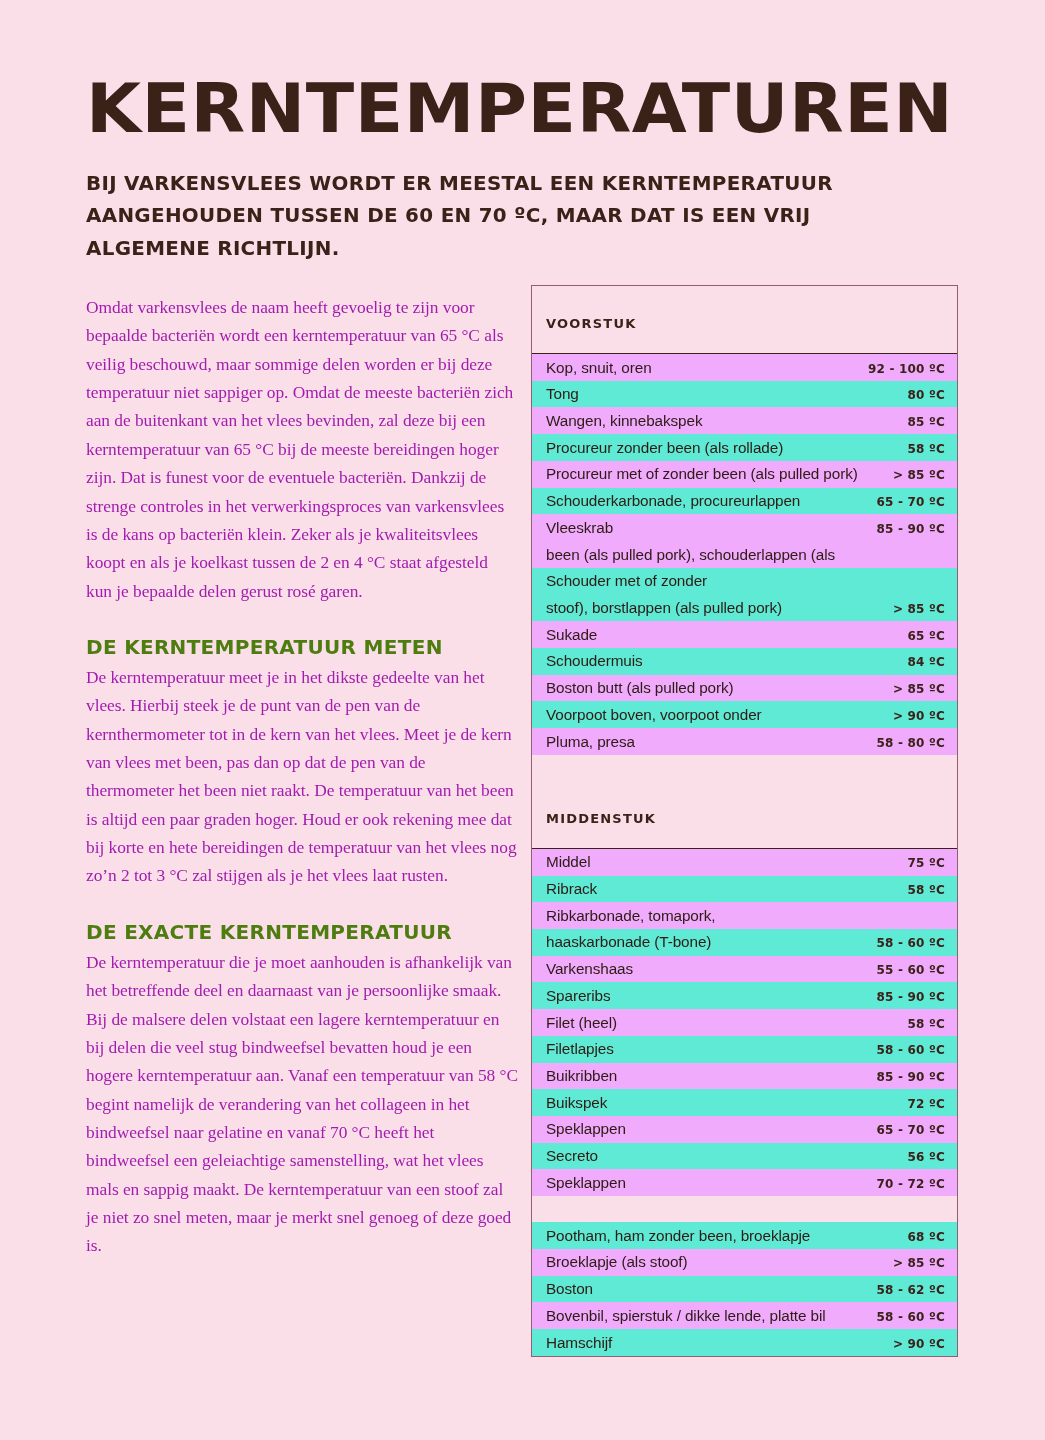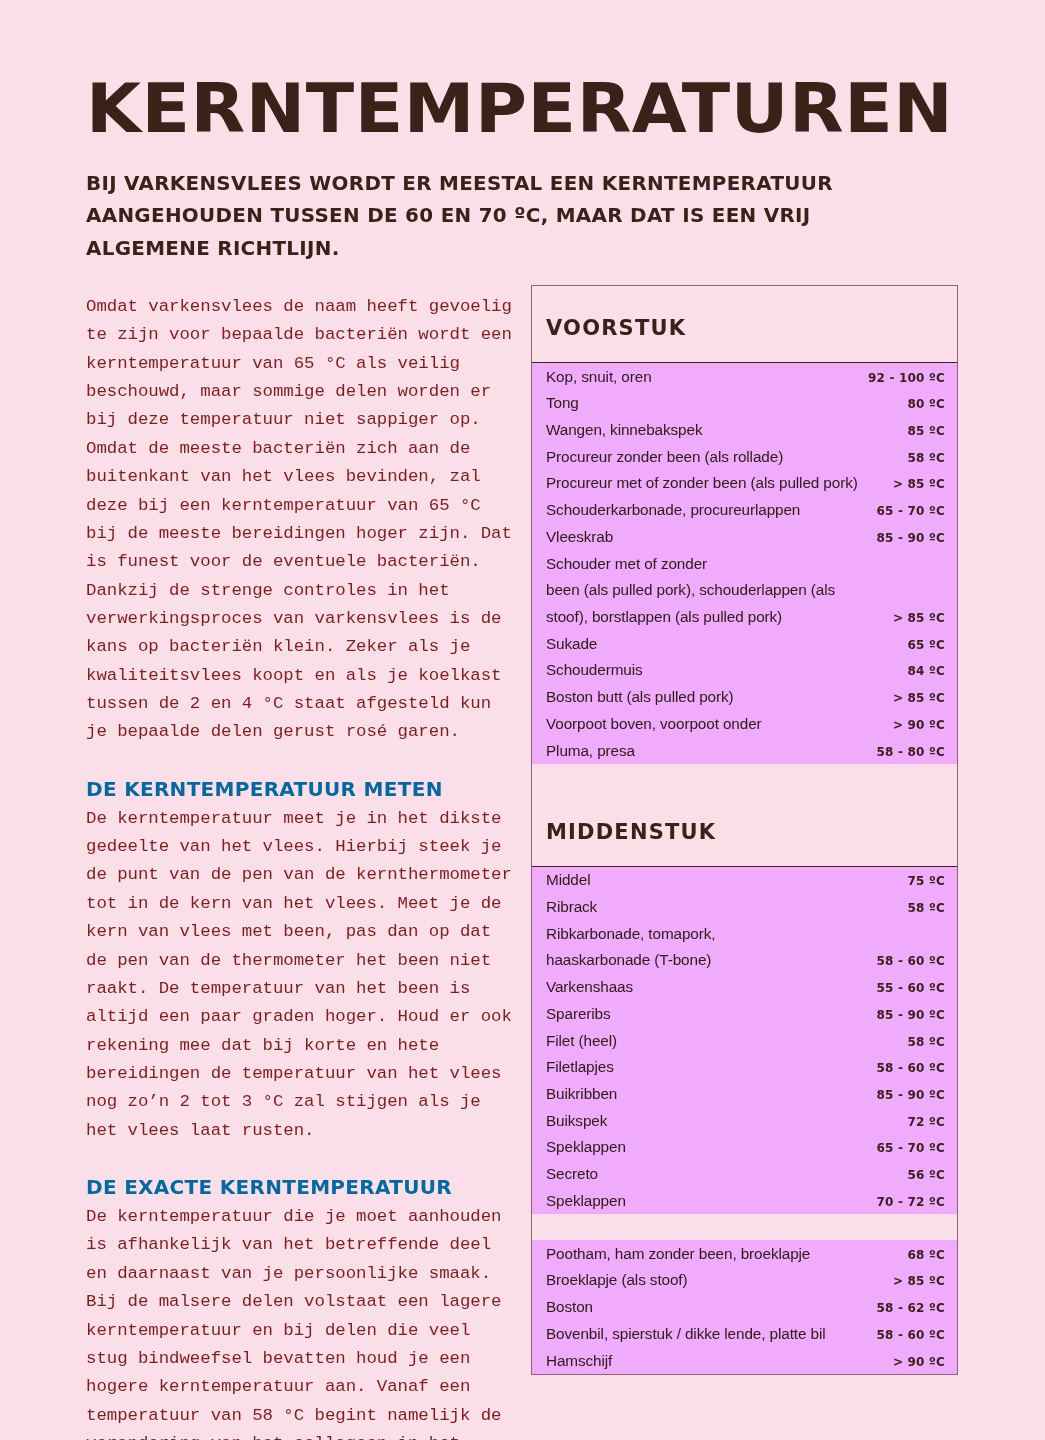--- a/index.html
+++ b/index.html
@@ -56,72 +56,72 @@
   }
 
   
   .left-col {
     position: absolute;
     left: 86px;
     top: 293px;
     width: 432px;
   }
   .body-text {
-    font-family: Liberation Mono, monospace;
+    font-family: Liberation Serif, serif;
     font-size: 17.4px;
     line-height: 1.63;
-    color: #7f1d1d;
+    color: #a21caf;
     margin: 0;
     letter-spacing: -0.05px;
   }
   .section-head {
     font-family: "DejaVu Sans", sans-serif;
     font-weight: bold;
     font-size: 20px;
     letter-spacing: 0.3px;
     text-transform: uppercase;
-    color: #0369a1;
+    color: #4d7c0f;
     margin: 30px 0 4px 0;
   }
   .left-col .block:first-child .section-head { margin-top: 0; }
 
   
   .panel {
     position: absolute;
     left: 531px;
     top: 285px;
     width: 427px;
     box-sizing: border-box;
     border: 1.5px solid #8d6172;
     background: transparent;
   }
   .panel-section { position: relative; }
   .panel-title {
     font-family: "DejaVu Sans", sans-serif;
     font-weight: bold;
-    font-size: 21px;
+    font-size: 13px;
     letter-spacing: 1.2px;
     text-transform: uppercase;
     color: #3b2219;
     padding: 30px 0 22px 14px;
     border-bottom: 1.5px solid #3b2219;
     margin: 0;
   }
   .rows { padding: 0; margin: 0; list-style: none; }
   .row {
     display: flex;
     align-items: baseline;
     justify-content: space-between;
     padding: 2.5px 12px 2.5px 14px;
     font-size: 15.3px;
     line-height: 1.42;
     color: #2d1b14;
     background: #f0abfc;
   }
-  .row.alt { background: #f0abfc; }
+  .row.alt { background: #5eead4; }
   .row-name {
     font-family: "Liberation Sans", sans-serif;
     white-space: nowrap;
     letter-spacing: -0.1px;
   }
   .row-val {
     font-family: "DejaVu Sans", sans-serif;
     font-weight: bold;
     font-size: 12px;
     letter-spacing: 0.2px;
@@ -180,26 +180,26 @@
             <span class="row-val">&gt; 85 ºC</span>
           </li>
           <li class="row alt">
             <span class="row-name">Schouderkarbonade, procureurlappen</span>
             <span class="row-val">65 - 70 ºC</span>
           </li>
           <li class="row">
             <span class="row-name">Vleeskrab</span>
             <span class="row-val">85 - 90 ºC</span>
           </li>
+          <li class="row">
+            <span class="row-name">been (als pulled pork), schouderlappen (als</span>
+            <span class="row-val"></span>
+          </li>
           <li class="row alt">
             <span class="row-name">Schouder met of zonder</span>
-            <span class="row-val"></span>
-          </li>
-          <li class="row">
-            <span class="row-name">been (als pulled pork), schouderlappen (als</span>
             <span class="row-val"></span>
           </li>
           <li class="row alt">
             <span class="row-name">stoof), borstlappen (als pulled pork)</span>
             <span class="row-val">&gt; 85 ºC</span>
           </li>
           <li class="row">
             <span class="row-name">Sukade</span>
             <span class="row-val">65 ºC</span>
           </li>

